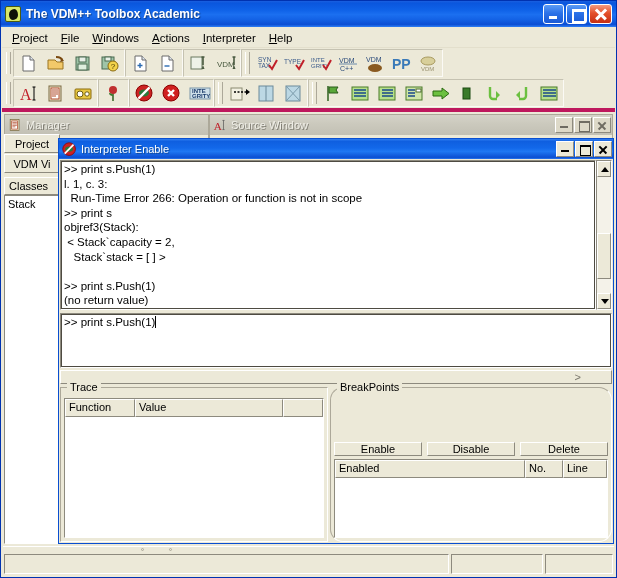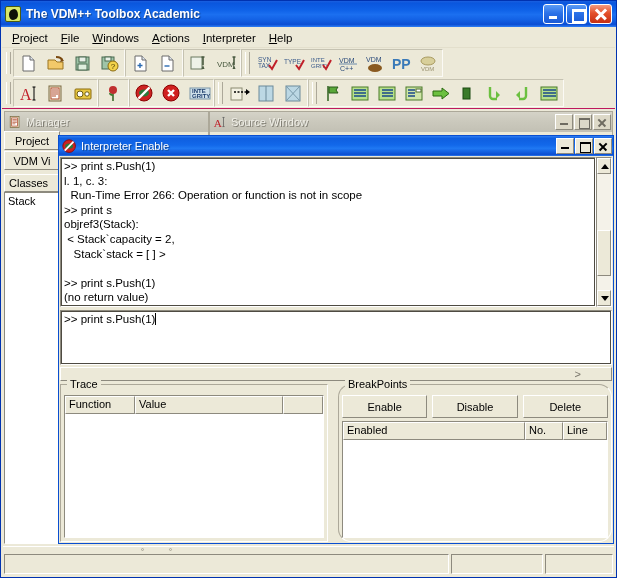--- a/index.html
+++ b/index.html
@@ -129,21 +129,21 @@
 
   
   .ic { position: relative; width: 20px; height: 18px; display:block; }
   .ic svg { display: block; }
 
   
   .mdi {
     flex: 1 1 auto;
     position: relative;
     background: #ece9d8;
-    border-top: 1px solid #be185d;
+    border-top: 4px solid #be185d;
     overflow: hidden;
   }
 
   
   .bgwin {
     position: absolute;
     background: #ece9d8;
     border: 1px solid #aca899;
   }
   .child-cap {
@@ -310,21 +310,21 @@
     border-color: #ffffff #8d8a7e #8d8a7e #ffffff;
     display: flex; align-items: center; justify-content: flex-end;
     padding-right: 30px;
     color: #7a776c; font-size: 11px;
   }
 
   .panels {
     flex: 1 1 auto;
     display: flex;
     margin-top: 3px;
-    gap: 10px;
+    gap: 2px;
     min-height: 0;
   }
   .gbox {
     position: relative;
     border: 1px solid #aca899;
     border-right-color: #ffffff; border-bottom-color: #ffffff;
     padding: 10px 3px 3px 3px;
     display: flex; flex-direction: column;
     min-width: 0;
   }
@@ -349,27 +349,28 @@
     border-color: #ffffff #8d8a7e #8d8a7e #ffffff;
     font-size: 11px;
     padding: 1px 0 0 3px;
     overflow: hidden; white-space: nowrap;
   }
   .lrows { flex: 1 1 auto; background: #fff; }
   .lrow { font-size: 11px; padding: 1px 3px; white-space: nowrap; }
   .btnrow { display: flex; gap: 5px; justify-content: space-between; margin-bottom: 3px; }
   .pbtn {
     flex: 1 1 0;
-    height: 23px;
+    height: 14px;
     background: #ece9d8;
     border: 1px solid;
     border-color: #ffffff #8d8a7e #8d8a7e #ffffff;
     font-size: 11px;
     display: flex; align-items: center; justify-content: center;
     cursor: default;
+    margin-top: 44px;
   }
 
   
   .statusbar {
     position: absolute; left: 1px; right: 1px; bottom: 1px;
     height: 22px;
     background: #ece9d8;
     display: flex; align-items: stretch; gap: 2px;
     padding: 1px;
   }

